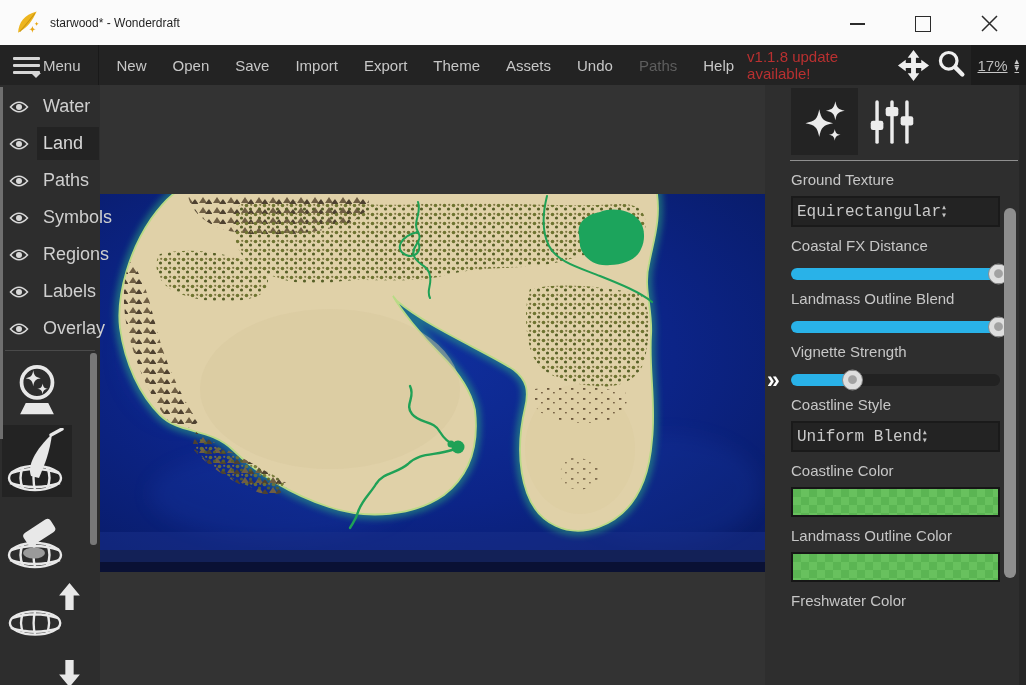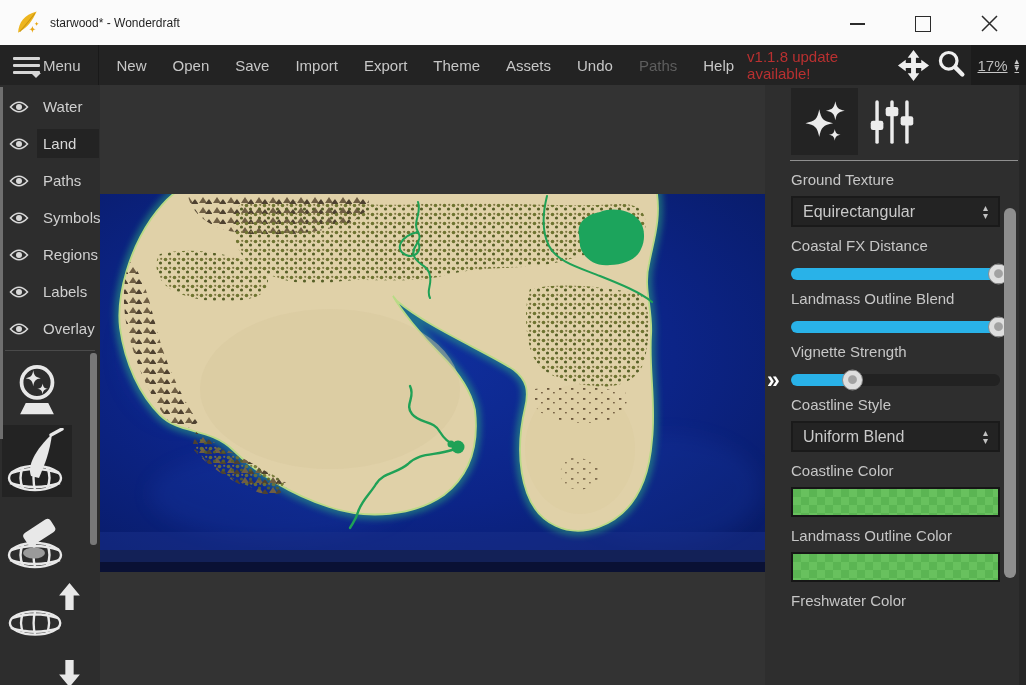--- a/index.html
+++ b/index.html
@@ -31,40 +31,40 @@
   .zoom-val{font-size:15px;color:#bdbdbd;}
   .spin{display:flex;flex-direction:column;color:#c9c9c9;font-size:9px;line-height:0.78;}
   
   .workspace{position:absolute;left:0;top:85px;width:1026px;height:600px;}
   .canvas{position:absolute;left:100px;top:0;width:665px;height:600px;background:#333;overflow:hidden;}
   .map{position:absolute;left:0;top:109px;}
   
   .leftpanel{position:absolute;left:0;top:0;width:100px;height:600px;background:#2d2d2d;}
   .layer-row{height:37px;display:flex;align-items:center;padding-left:9px;box-sizing:border-box;}
   .layer-row .eye{width:20px;display:flex;margin-right:8px;flex-shrink:0;}
-  .layer-row .lbl{flex:1;margin-right:1px;padding:6px 6px;font-size:15px;color:#cfcfcf;white-space:nowrap;}
+  .layer-row .lbl{flex:1;margin-right:1px;padding:6px 6px;font-size:18px;color:#cfcfcf;white-space:nowrap;}
   .layer-row.selected .lbl{background:#232323;color:#d8d8d8;}
   .layers-divider{height:1px;background:#4a4a4a;margin:3px 5px 0 5px;}
   .tool{position:absolute;left:0;width:100px;display:flex;justify-content:center;}
   .tool-box{width:70px;height:72px;display:flex;align-items:center;justify-content:center;}
   .tool-box.selected{background:#232323;}
   .vscroll{position:absolute;background:#787878;border-radius:3px;}
   .edge-scroll{position:absolute;left:0;top:2px;width:3px;height:352px;background:#6f6f6f;}
   
   .rightpanel{position:absolute;right:0;top:0;width:261px;height:600px;background:#2e2e2e;box-sizing:border-box;}
   .panel-edge{position:absolute;right:0;top:0;width:7px;height:600px;background:#272727;}
   .collapse{position:absolute;left:2px;top:282px;color:#fff;font-size:23px;font-weight:bold;}
   .tabs{display:flex;margin:3px 0 0 26px;}
   .tab{width:67px;height:67px;display:flex;align-items:center;justify-content:center;}
   .tab.selected{background:#232323;}
   .tabs-divider{height:1px;background:#8f8f8f;margin:5px 8px 0 25px;}
   .fields{padding:0 26px;}
   .field-label{font-size:15px;color:#c6c6c6;margin-top:10px;}
   .select{margin-top:8px;height:27px;background:#232323;border:2px solid #1a1a1a;display:flex;
-          align-items:center;justify-content:space-between;padding:0 10px;color:#c9c9c9;font-size:16px;}
+          align-items:center;justify-content:flex-start;padding:0 4px;color:#c9c9c9;font-size:16px;font-family:Liberation Mono, monospace;}
   .select .spin{font-size:10px;color:#c2c2c2;}
   .slider{margin-top:14px;height:12px;background:#222;border-radius:6px;position:relative;}
   .slider .fill{height:100%;background:#29b2e8;border-radius:6px;position:relative;}
   .slider .handle{position:absolute;right:-9px;top:50%;transform:translateY(-50%);
                   width:19px;height:19px;border-radius:50%;border:1px solid #8f8f8f;
                   background:radial-gradient(circle at 50% 48%, #a2a2a2 0 28%, #dedede 36%);}
   .swatch{margin-top:8px;height:26px;border:2px solid #161616;
           background-image:conic-gradient(#68c15e 0 25%, #5bb553 0 50%, #68c15e 0 75%, #5bb553 0);
           background-size:16px 16px;}
   .panel-scroll{position:absolute;right:10px;top:123px;width:12px;height:370px;

